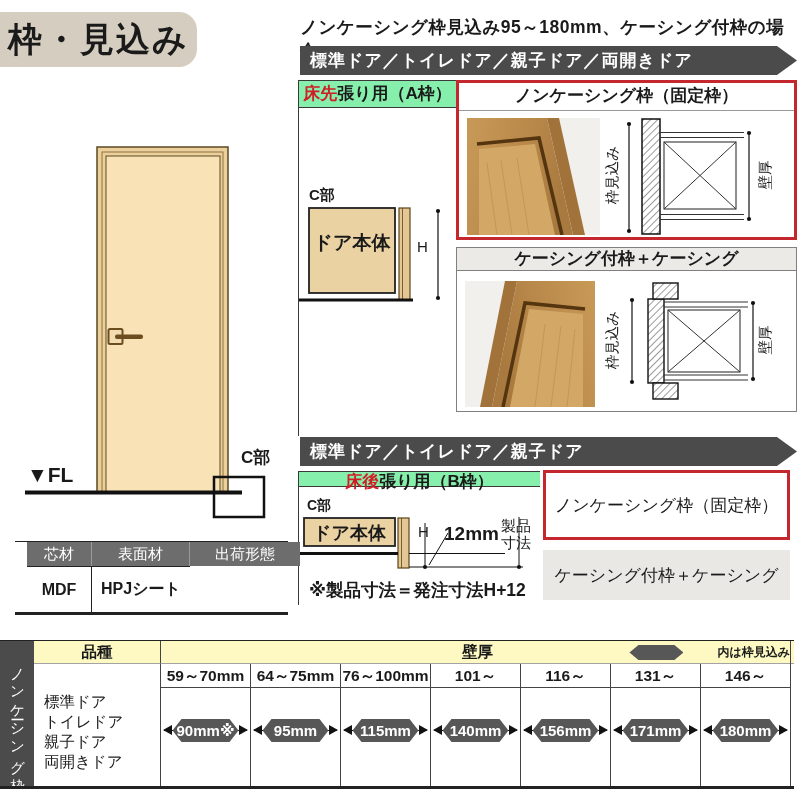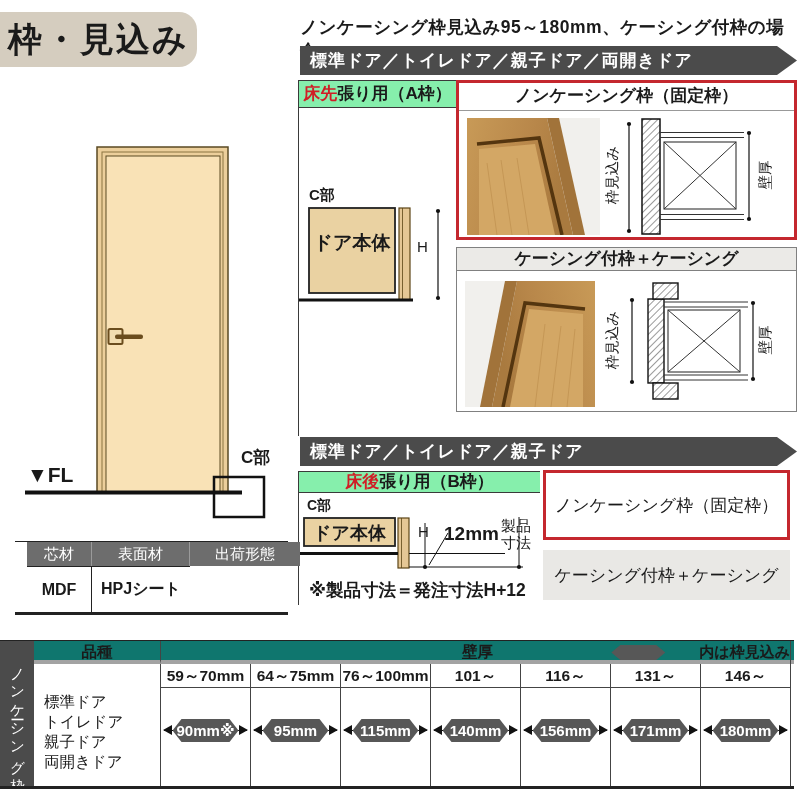--- a/index.html
+++ b/index.html
@@ -32,21 +32,21 @@
           border-right:1px solid #9a9a9a;box-sizing:border-box;}
   .spec-h:last-child{border-right:none;}
   .spec-c{background:#fff;height:46px;display:flex;flex-direction:column;align-items:center;justify-content:center;
           font-size:16px;border-right:1px solid #222;border-top:1px solid #222;box-sizing:border-box;font-weight:bold;}
   .spec-c:last-child{border-right:none;}
   .spec-small{font-size:13.5px;line-height:16px;text-align:center;}
   
   #size-table{left:0;top:640px;width:794px;height:148px;border-top:1.5px solid #222;box-sizing:border-box;}
   #vt-label{left:0;top:0;width:34px;height:145px;background:#4b4b4b;color:#fff;writing-mode:vertical-rl;
             display:flex;align-items:center;justify-content:center;font-size:14.5px;letter-spacing:1.5px;}
-  .st-hdr{background:#0f766e;border-bottom:4px solid #a3a3a3;box-sizing:border-box;font-size:15.5px;font-weight:600;}
+  .st-hdr{background:#fef9c3;border-bottom:1px solid #a3a3a3;box-sizing:border-box;font-size:15.5px;font-weight:600;}
   .st-cell{border-left:1px solid #444;box-sizing:border-box;background:#fff;}
   .range-cell{top:23px;width:90px;height:24px;border-bottom:1px solid #444;text-align:center;line-height:23px;
               font-size:15.5px;font-weight:600;}
   .value-cell{top:47px;width:90px;height:98px;}
   .arrowline{position:absolute;left:3px;right:3px;top:42px;height:0;border-top:1.7px solid #111;}
   .arrowline::before{content:'';position:absolute;left:-1px;top:-6.5px;border-top:5.5px solid transparent;
                      border-bottom:5.5px solid transparent;border-right:9px solid #111;}
   .arrowline::after{content:'';position:absolute;right:-1px;top:-6.5px;border-top:5.5px solid transparent;
                     border-bottom:5.5px solid transparent;border-left:9px solid #111;}
   .capsule{position:absolute;left:50%;top:31px;transform:translateX(-50%);width:66px;height:23px;background:#575757;
@@ -189,21 +189,21 @@
     </svg>
     <span class="rot" style="left:155px;top:92px;">枠見込み</span>
     <span class="rot" style="left:308px;top:92px;">壁厚</span>
   </div>
 
   <div class="abs dark-bar" style="left:300px;top:437px;">
     <span>標準ドア／トイレドア／親子ドア</span>
   </div>
 
   <div class="abs colbox" style="left:298px;top:471px;width:242px;height:134px;">
-    <div class="hdrcell" style="height:22px;line-height:19px;">
+    <div class="hdrcell" style="height:16px;line-height:19px;">
       <span class="red">床後</span><span>張り用（B枠）</span>
     </div>
     <span class="abs bold" style="left:8px;top:26px;font-size:14px;">C部</span>
     <svg class="abs" style="left:0;top:44px;" width="242" height="62">
       <rect x="5" y="3" width="91" height="28" fill="#ead2a2" stroke="#222" stroke-width="1.8"></rect>
       <rect x="99" y="3" width="11" height="50" fill="#e5c795" stroke="#5c4516" stroke-width="1.2"></rect>
       <line x1="102.5" y1="3" x2="102.5" y2="53" stroke="#5c4516" stroke-width="0.8"></line>
       <line x1="0" y1="38.5" x2="99" y2="38.5" stroke="#111" stroke-width="2.8"></line>
       <line x1="110" y1="38.5" x2="206" y2="38.5" stroke="#111" stroke-width="1.2"></line>
       <line x1="110" y1="52" x2="224" y2="52" stroke="#111" stroke-width="1.2"></line>
@@ -239,21 +239,21 @@
     </div>
   </div>
 
   <div class="abs" id="size-table">
     <div class="abs" id="vt-label">ノンケーシング枠</div>
     <div class="abs st-hdr" style="left:34px;top:0;width:126px;height:23px;text-align:center;line-height:22px;">品種</div>
     <div class="abs st-hdr" style="left:160px;top:0;width:634px;height:23px;border-left:1px solid #444;">
       <span class="abs" style="left:50%;transform:translateX(-50%);line-height:22px;">壁厚</span>
       <span class="abs" style="right:4px;top:0;height:23px;display:flex;align-items:center;gap:2px;">
         <span class="legend-cap"></span>
-        <span style="font-size:15px;font-weight:600;margin-left:32px;">内は枠見込み</span>
+        <span style="font-size:12px;font-weight:600;margin-left:32px;">内は枠見込み</span>
       </span>
     </div>
     <div class="abs kinds" style="left:34px;top:23px;width:126px;height:142px;background:#fff;padding:28px 0 0 10px;box-sizing:border-box;">
       <div>標準ドア</div>
       <div>トイレドア</div>
       <div>親子ドア</div>
       <div>両開きドア</div>
     </div>
 
     <div class="abs st-cell range-cell" style="left:160px;">59～70mm</div>

